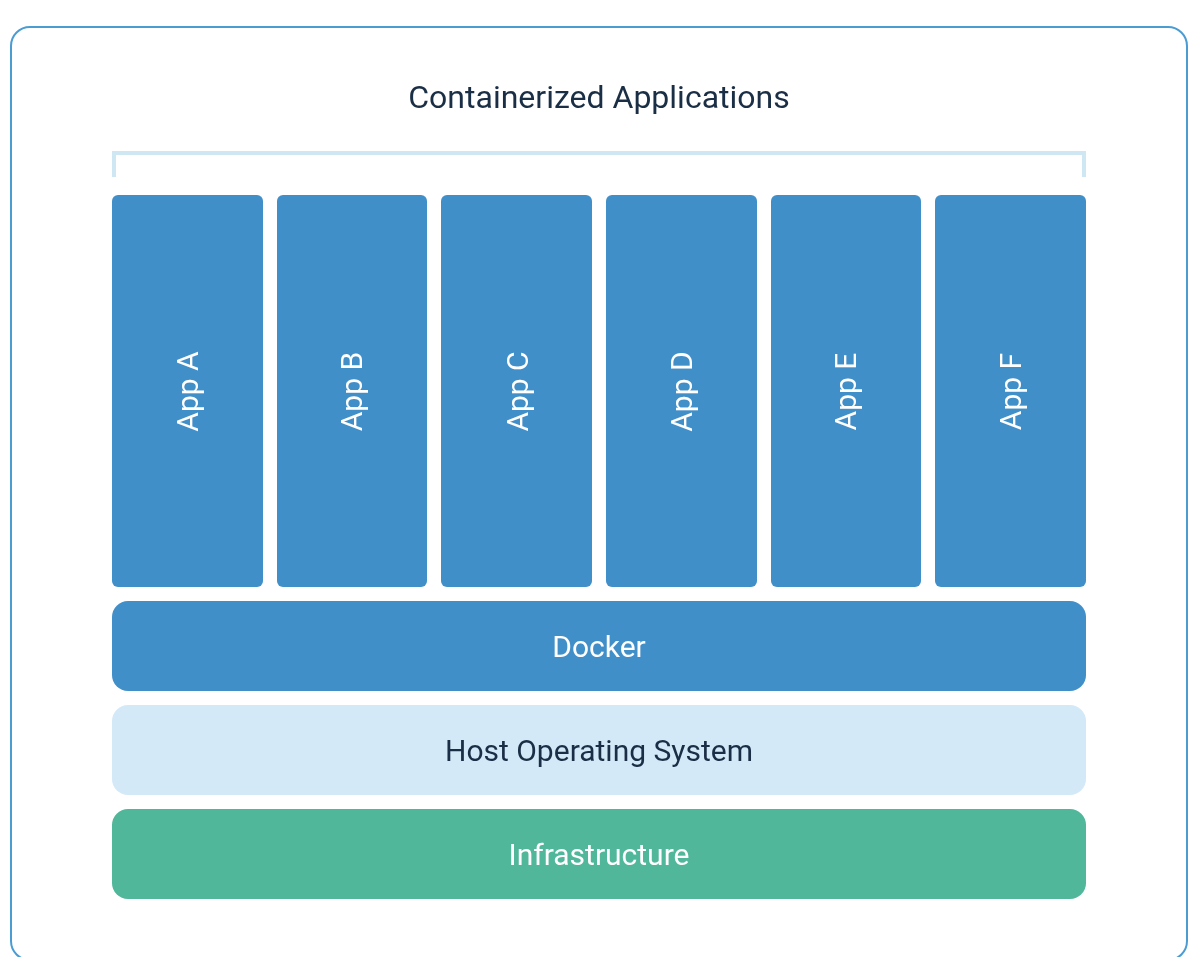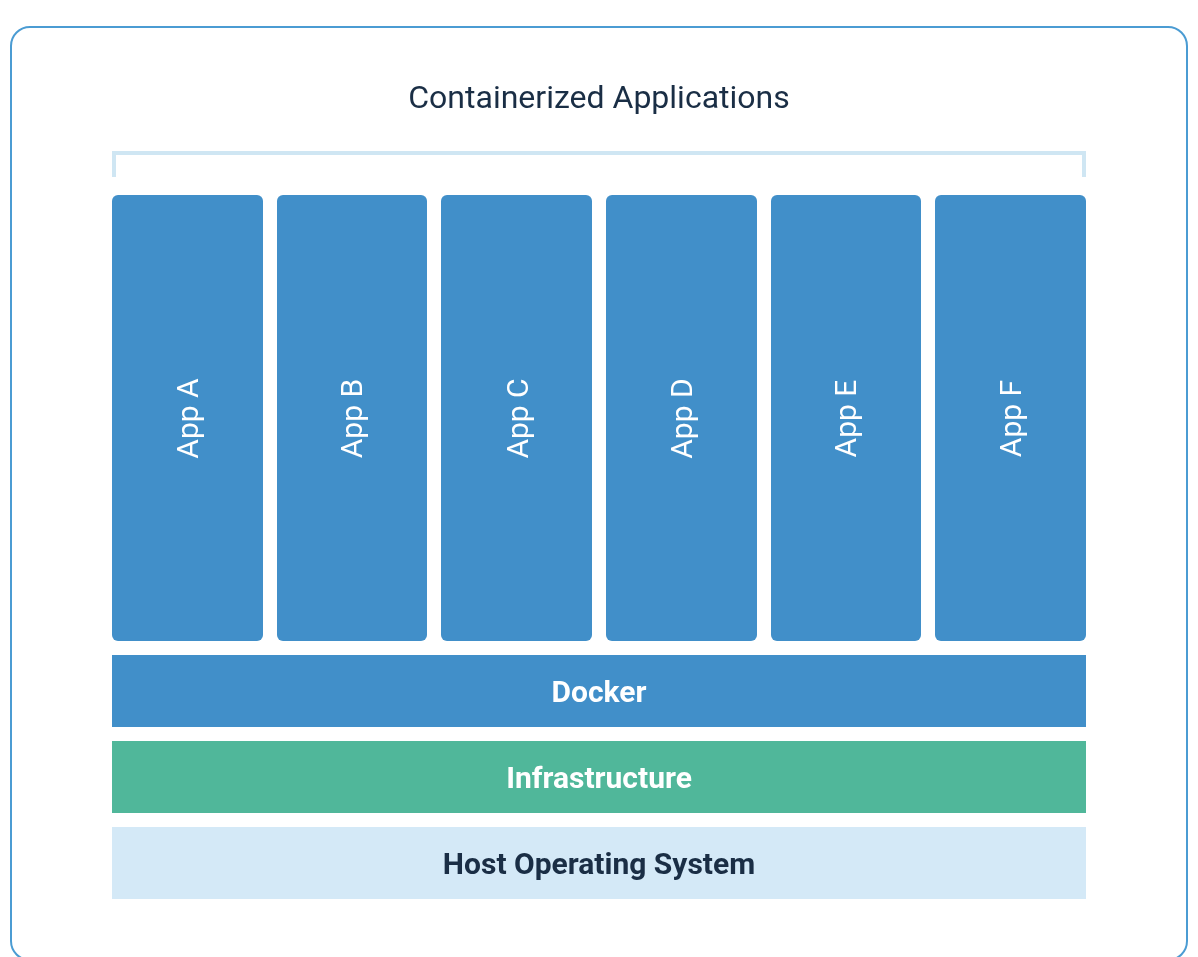--- a/index.html
+++ b/index.html
@@ -54,27 +54,27 @@
       justify-content: center;
     }
     .app-label {
       color: #ffffff;
       font-size: 30px;
       font-weight: 400;
       transform: rotate(-90deg);
       white-space: nowrap;
     }
     .layer {
-      height: 72px;
-      border-radius: 0;
+      height: 90px;
+      border-radius: 16px;
       display: flex;
       align-items: center;
       justify-content: center;
       font-size: 30px;
-      font-weight: 700;
+      font-weight: 400;
       margin-bottom: 14px;
     }
     .layer:last-child {
       margin-bottom: 0;
     }
     .layer-docker {
       background: #418fc9;
       color: #ffffff;
     }
     .layer-host {
@@ -106,15 +106,15 @@
       <span class="app-label">App D</span>
     </div>
     <div class="app-box">
       <span class="app-label">App E</span>
     </div>
     <div class="app-box">
       <span class="app-label">App F</span>
     </div>
   </div>
   <div class="layer layer-docker">Docker</div>
+  <div class="layer layer-host">Host Operating System</div>
   <div class="layer layer-infra">Infrastructure</div>
-  <div class="layer layer-host">Host Operating System</div>
 </div>
 
 </body></html>

